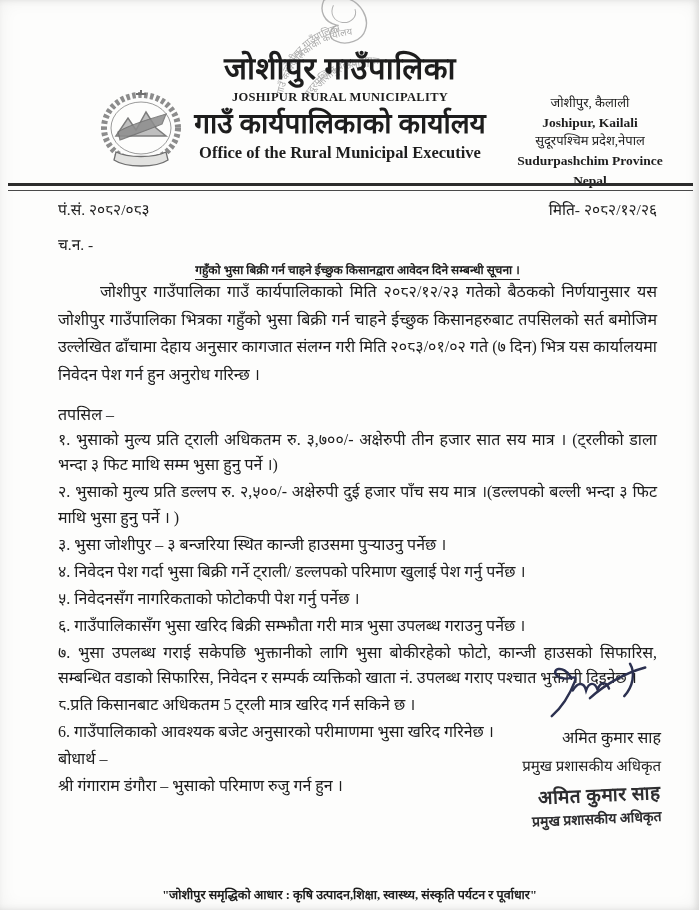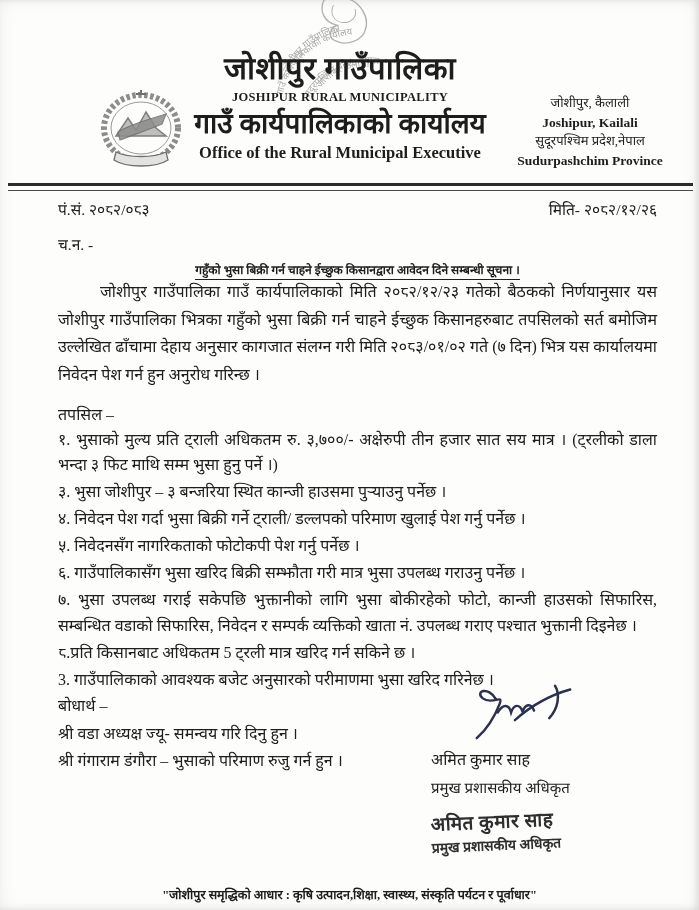--- a/index.html
+++ b/index.html
@@ -31,21 +31,21 @@
   .meta-row{display:flex;justify-content:space-between;font-size:15.5px;}
   .chana{margin-top:13px;font-size:15.5px;}
   .subject-wrap{text-align:center;margin-top:5px;}
   .subject{font-weight:bold;font-size:12px;border-bottom:1.5px solid #1d1d1d;padding-bottom:2px;}
   .para{text-align:justify;text-indent:42px;line-height:27.5px;}
   .tapasil-head{margin-top:15px;}
   .items div{line-height:25.5px;margin-top:1.5px;text-align:justify;}
   .bodhartha{}
   .bodhartha div{line-height:27.5px;}
   
-  .sig-block{position:absolute;right:38px;top:680px;width:230px;text-align:left;}
+  .sig-block{position:absolute;right:38px;top:658px;width:230px;text-align:right;}
   .sig-scrawl{width:125px;height:62px;margin-left:30px;}
   .sig-name{font-size:16px;margin-top:2px;}
   .sig-title{font-size:15px;margin-top:7px;}
   .sig-stamp{margin-top:9px;transform:rotate(-2.5deg);color:#2e2e30;}
   .sig-stamp .n{font-size:19px;font-weight:bold;letter-spacing:.5px;}
   .sig-stamp .t{font-size:14px;font-weight:bold;margin-top:1px;}
   
   .footer{position:absolute;left:0;right:0;bottom:7px;text-align:center;font-size:12.5px;font-weight:bold;}
 </style>
 </head>
@@ -88,52 +88,53 @@
     <div class="h-en1">JOSHIPUR RURAL MUNICIPALITY</div>
     <div class="h-np2">गाउँ कार्यपालिकाको कार्यालय</div>
     <div class="h-en2">Office of the Rural Municipal Executive</div>
   </div>
 
   <div class="address">
     <div class="a-np">जोशीपुर, कैलाली</div>
     <div class="a-en">Joshipur, Kailali</div>
     <div class="a-np">सुदूरपश्चिम प्रदेश,नेपाल</div>
     <div class="a-en">Sudurpashchim Province</div>
+    <div class="a-en">Nepal</div>
   </div>
 
   <div class="rule"></div>
 
   <div class="content">
     <div class="meta-row">
       <span>पं.सं. २०८२/०८३</span>
       <span>मिति- २०८२/१२/२६</span>
     </div>
     <div class="chana">च.न. -</div>
 
     <div class="subject-wrap">
       <span class="subject">गहुँको भुसा बिक्री गर्न चाहने ईच्छुक किसानद्वारा आवेदन दिने सम्बन्धी सूचना ।</span>
     </div>
 
     <div class="para">जोशीपुर गाउँपालिका गाउँ कार्यपालिकाको मिति २०८२/१२/२३ गतेको बैठकको निर्णयानुसार यस जोशीपुर गाउँपालिका भित्रका गहुँको भुसा बिक्री गर्न चाहने ईच्छुक किसानहरुबाट तपसिलको सर्त बमोजिम उल्लेखित ढाँचामा देहाय अनुसार कागजात संलग्न गरी मिति २०८३/०१/०२ गते (७ दिन) भित्र यस कार्यालयमा निवेदन पेश गर्न हुन अनुरोध गरिन्छ ।</div>
 
     <div class="tapasil-head">तपसिल –</div>
     <div class="items">
       <div>१. भुसाको मुल्य प्रति ट्राली अधिकतम रु. ३,७००/- अक्षेरुपी तीन हजार सात सय मात्र । (ट्रलीको डाला भन्दा ३ फिट माथि सम्म भुसा हुनु पर्ने ।)</div>
+      <div>२. भुसाको मुल्य प्रति डल्लप रु. २,५००/- अक्षेरुपी दुई हजार पाँच सय मात्र ।(डल्लपको बल्ली भन्दा ३ फिट माथि भुसा हुनु पर्ने । )</div>
       <div>३. भुसा जोशीपुर – ३ बन्जरिया स्थित कान्जी हाउसमा पुर्‍याउनु पर्नेछ ।</div>
       <div>४. निवेदन पेश गर्दा भुसा बिक्री गर्ने ट्राली/ डल्लपको परिमाण खुलाई पेश गर्नु पर्नेछ ।</div>
       <div>५. निवेदनसँग नागरिकताको फोटोकपी पेश गर्नु पर्नेछ ।</div>
       <div>६. गाउँपालिकासँग भुसा खरिद बिक्री सम्झौता गरी मात्र भुसा उपलब्ध गराउनु पर्नेछ ।</div>
       <div>७. भुसा उपलब्ध गराई सकेपछि भुक्तानीको लागि भुसा बोकीरहेको फोटो, कान्जी हाउसको सिफारिस, सम्बन्धित वडाको सिफारिस, निवेदन र सम्पर्क व्यक्तिको खाता नं. उपलब्ध गराए पश्चात भुक्तानी दिइनेछ ।</div>
       <div>८.प्रति किसानबाट अधिकतम 5 ट्रली मात्र खरिद गर्न सकिने छ ।</div>
-      <div>3. गाउँपालिकाको आवश्यक बजेट अनुसारको परीमाणमा भुसा खरिद गरिनेछ ।</div>
+      <div>6. गाउँपालिकाको आवश्यक बजेट अनुसारको परीमाणमा भुसा खरिद गरिनेछ ।</div>
     </div>
 
     <div class="bodhartha">
       <div>बोधार्थ –</div>
-      <div>श्री वडा अध्यक्ष ज्यू- समन्वय गरि दिनु हुन ।</div>
       <div>श्री गंगाराम डंगौरा – भुसाको परिमाण रुजु गर्न हुन ।</div>
     </div>
 
   </div>
 
   <div class="sig-block">
     <svg class="sig-scrawl" viewBox="0 0 130 65">
       <g fill="none" stroke="#2c3150" stroke-width="2.6" stroke-linecap="round">
         <path d="M36,20 C28,6 14,12 22,19 C32,27 44,14 40,25 C35,38 26,52 16,61"></path>
         <path d="M38,34 C44,24 50,26 52,34 C55,25 61,25 64,33 C67,25 73,24 76,32"></path>

